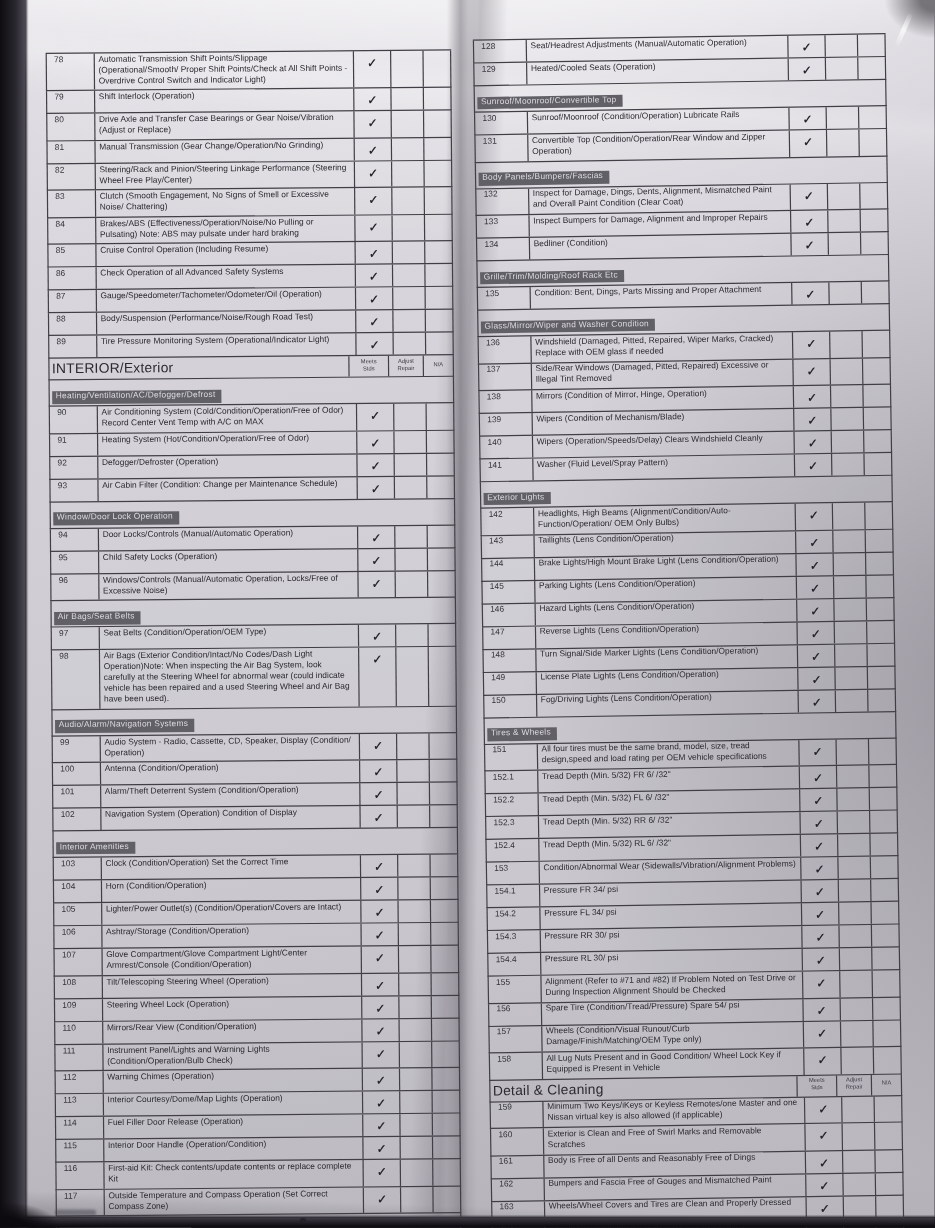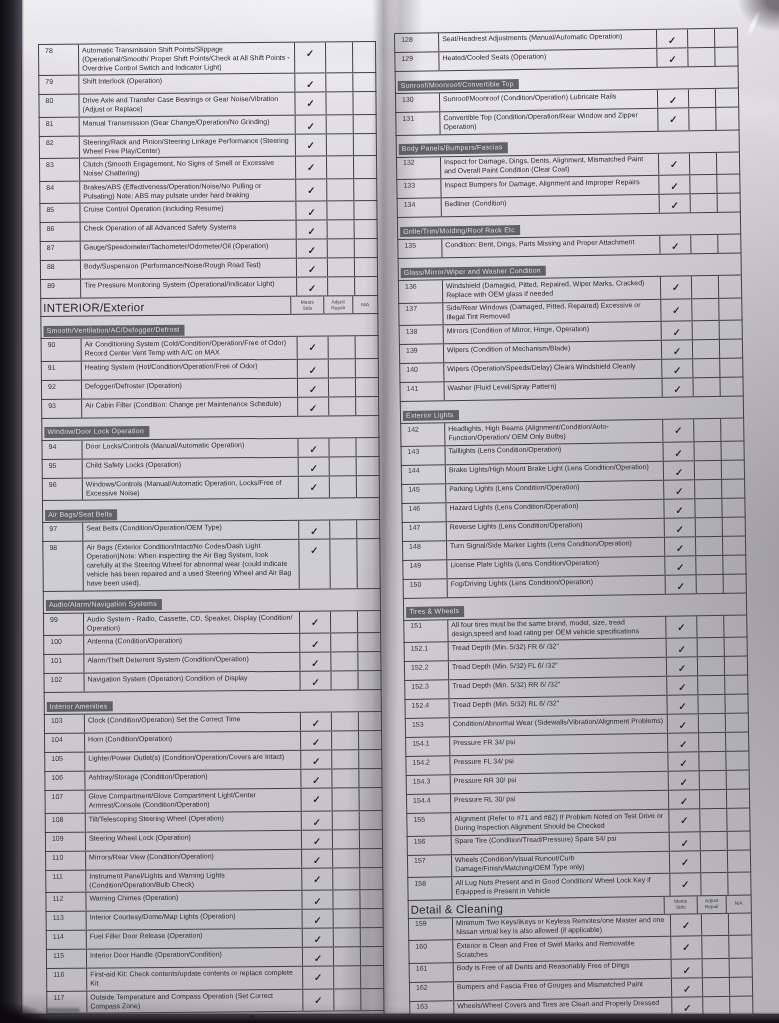--- a/index.html
+++ b/index.html
@@ -159,21 +159,21 @@
         <div class="c-chk c-n"></div>
       </div>
       <div class="row-big">
         <div class="big-label">INTERIOR/Exterior</div>
         <div class="colhead ch-m">Meets
 Stds</div>
         <div class="colhead ch-a">Adjust
 Repair</div>
         <div class="colhead ch-n">N/A</div>
       </div>
-      <div class="row-section"><span class="chip">Smooth/Ventilation/AC/Defogger/Defrost</span></div>
+      <div class="row-section"><span class="chip">Heating/Ventilation/AC/Defogger/Defrost</span></div>
       <div class="row">
         <div class="c c-num">90</div>
         <div class="c c-desc">Air Conditioning System (Cold/Condition/Operation/Free of Odor) Record Center Vent Temp with A/C on MAX</div>
         <div class="c-chk c-m"><span class="tick">✓</span></div>
         <div class="c-chk c-a"></div>
         <div class="c-chk c-n"></div>
       </div>
       <div class="row">
         <div class="c c-num">91</div>
         <div class="c c-desc">Heating System (Hot/Condition/Operation/Free of Odor)</div>

